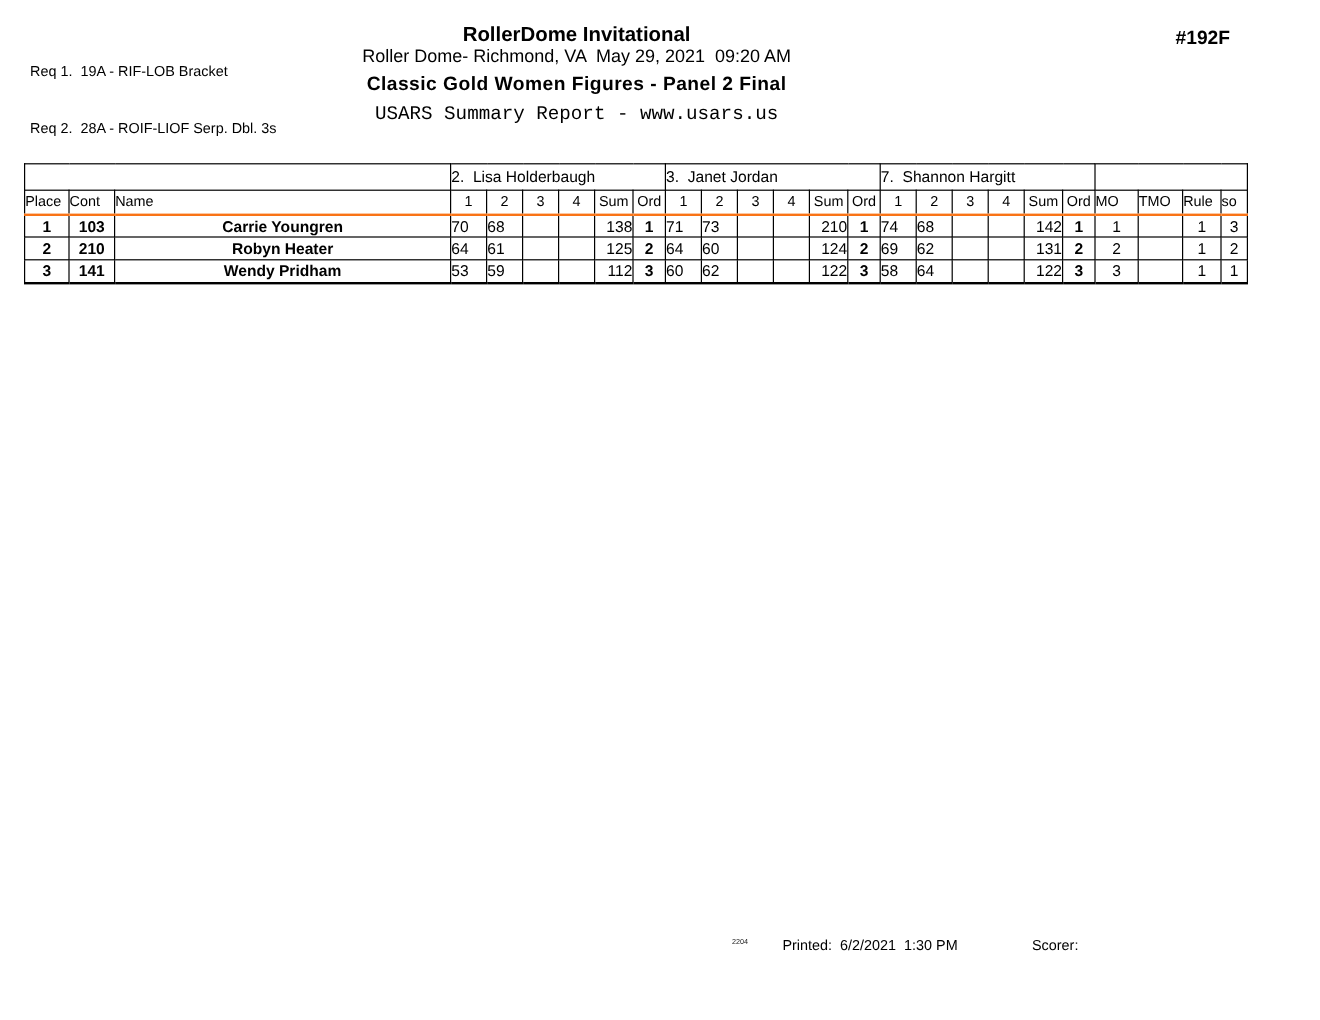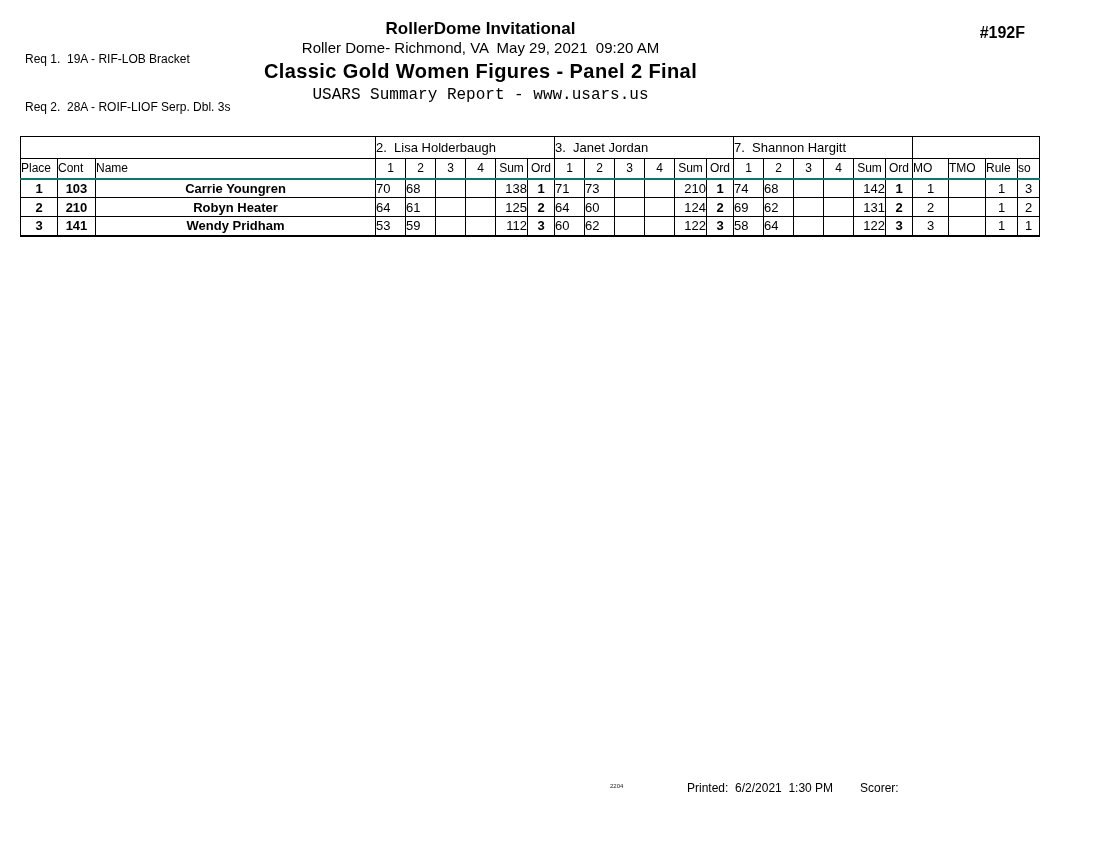--- a/index.html
+++ b/index.html
@@ -5,48 +5,48 @@
   * { box-sizing: border-box; }
   html, body { margin: 0; padding: 0; background: #ffffff; }
   .page {
     position: relative; width: 1100px; height: 850px; background: #fff;
     font-family: "Liberation Sans", sans-serif; color: #000; overflow: hidden;
   }
   .req-block { position: absolute; left: 25px; top: 19px; font-size: 12px; line-height: 16px; white-space: pre; }
   .center-head { position: absolute; left: 0; top: 19px; width: 961px; text-align: center; }
   .title-main { font-size: 17px; font-weight: bold; line-height: 20px; }
   .title-venue { font-size: 15px; line-height: 18px; white-space: pre; }
-  .title-division { font-size: 20px; font-weight: bold; line-height: 24px; letter-spacing: 0.4px; margin-top: 2px; }
+  .title-division { font-size: 16px; font-weight: bold; line-height: 24px; letter-spacing: 0.4px; margin-top: 2px; }
   .title-report { font-size: 16px; line-height: 20px; margin-top: 2px; font-family: Liberation Mono, monospace; }
   .event-num { position: absolute; right: 75px; top: 24px; font-size: 16px; font-weight: bold; }
 
   table.results {
     position: absolute; left: 20px; top: 136px;
     border-collapse: collapse; table-layout: fixed;
   }
   table.results td {
     padding: 0; height: 19px; font-size: 13px; overflow: hidden;
     border: 1px solid #000; vertical-align: middle; white-space: pre;
   }
   tr.jrow td { height: 22px; }
   td.nb { border: none; }
   td.jname { font-size: 12px; text-align: left; padding-left: 4px; font-weight: normal; margin-top: 24px; }
-  tr.hrow td { font-size: 12px; border-bottom: 2px solid #0f766e; height: 20px; }
+  tr.hrow td { font-size: 12px; border-bottom: 2px solid #f97316; height: 20px; }
   td.ox { border-left: 3px solid #000; border-right: 3px solid #000; }
   td.al { text-align: left; padding-left: 3px; }
   td.ac { text-align: center; }
   td.ar { text-align: right; padding-right: 3px; }
   td.b  { font-weight: bold; }
   td.pl2 { border-left: 2px solid #000; }
   td.pr2 { border-right: 2px solid #000; }
   tr.lastrow td { border-bottom: 2px solid #000; }
   td.namec { text-align: center; padding-left: 4px; font-weight: bold; }
 
   .footer-code { position: absolute; left: 610px; top: 783px; font-size: 6px; letter-spacing: 0px; color: #222; }
-  .footer-printed { position: absolute; left: 687px; top: 781px; font-size: 12px; white-space: pre; }
+  .footer-printed { position: absolute; left: 652px; top: 781px; font-size: 12px; white-space: pre; }
   .footer-scorer { position: absolute; left: 860px; top: 781px; font-size: 12px; }
 </style>
 </head>
 <body>
 
 <div class="page">
 
   <div class="req-block">
     <div>Req 1.  19A - RIF-LOB Bracket</div>
     <div>Req 2.  28A - ROIF-LIOF Serp. Dbl. 3s</div>

